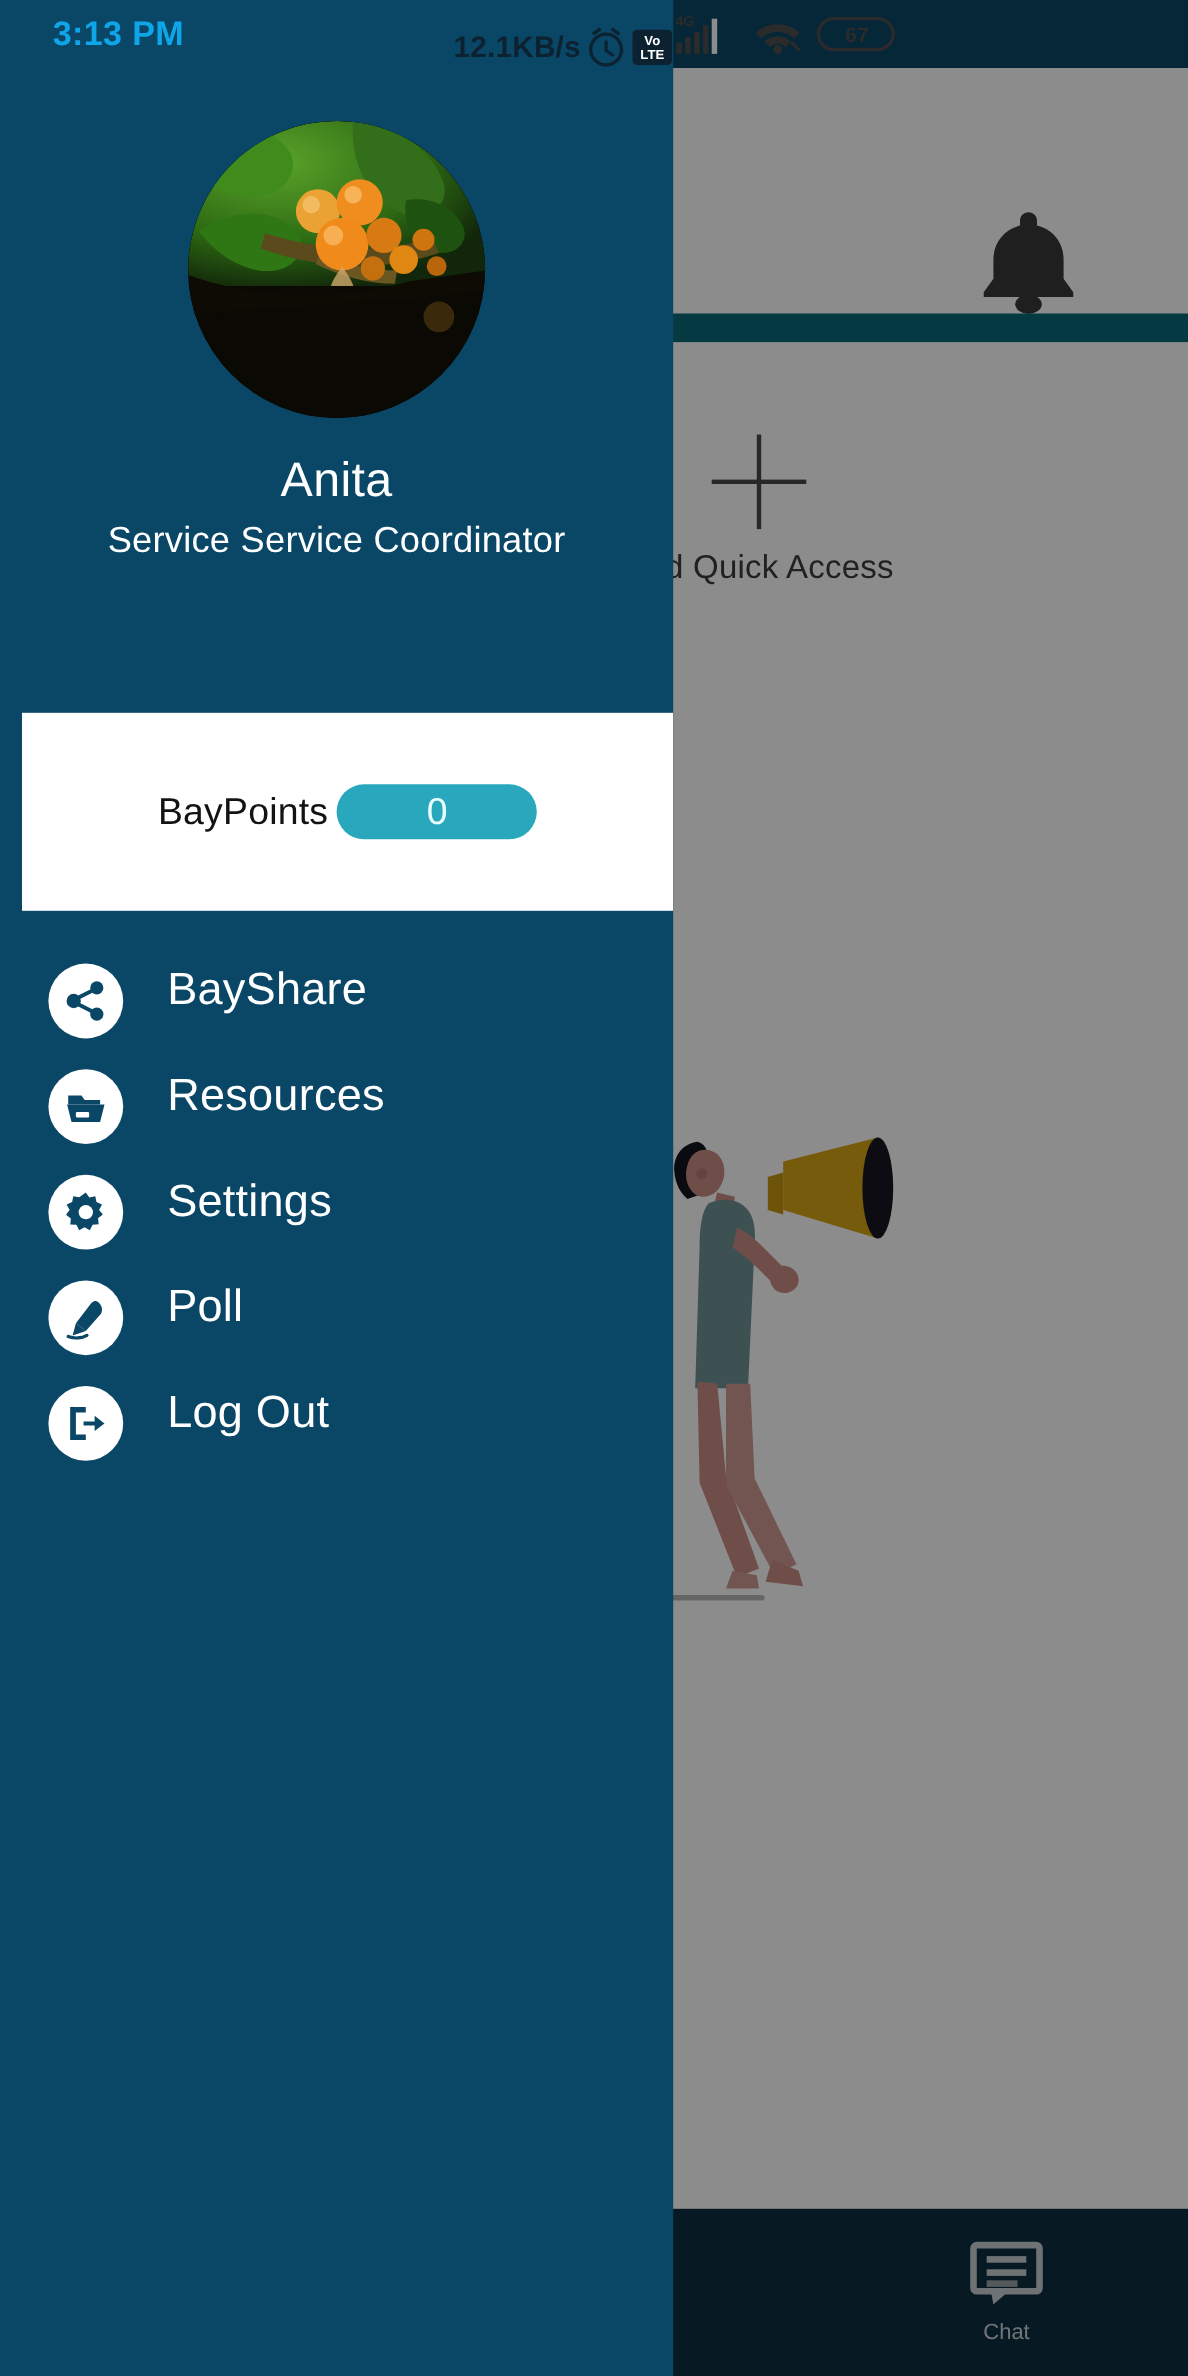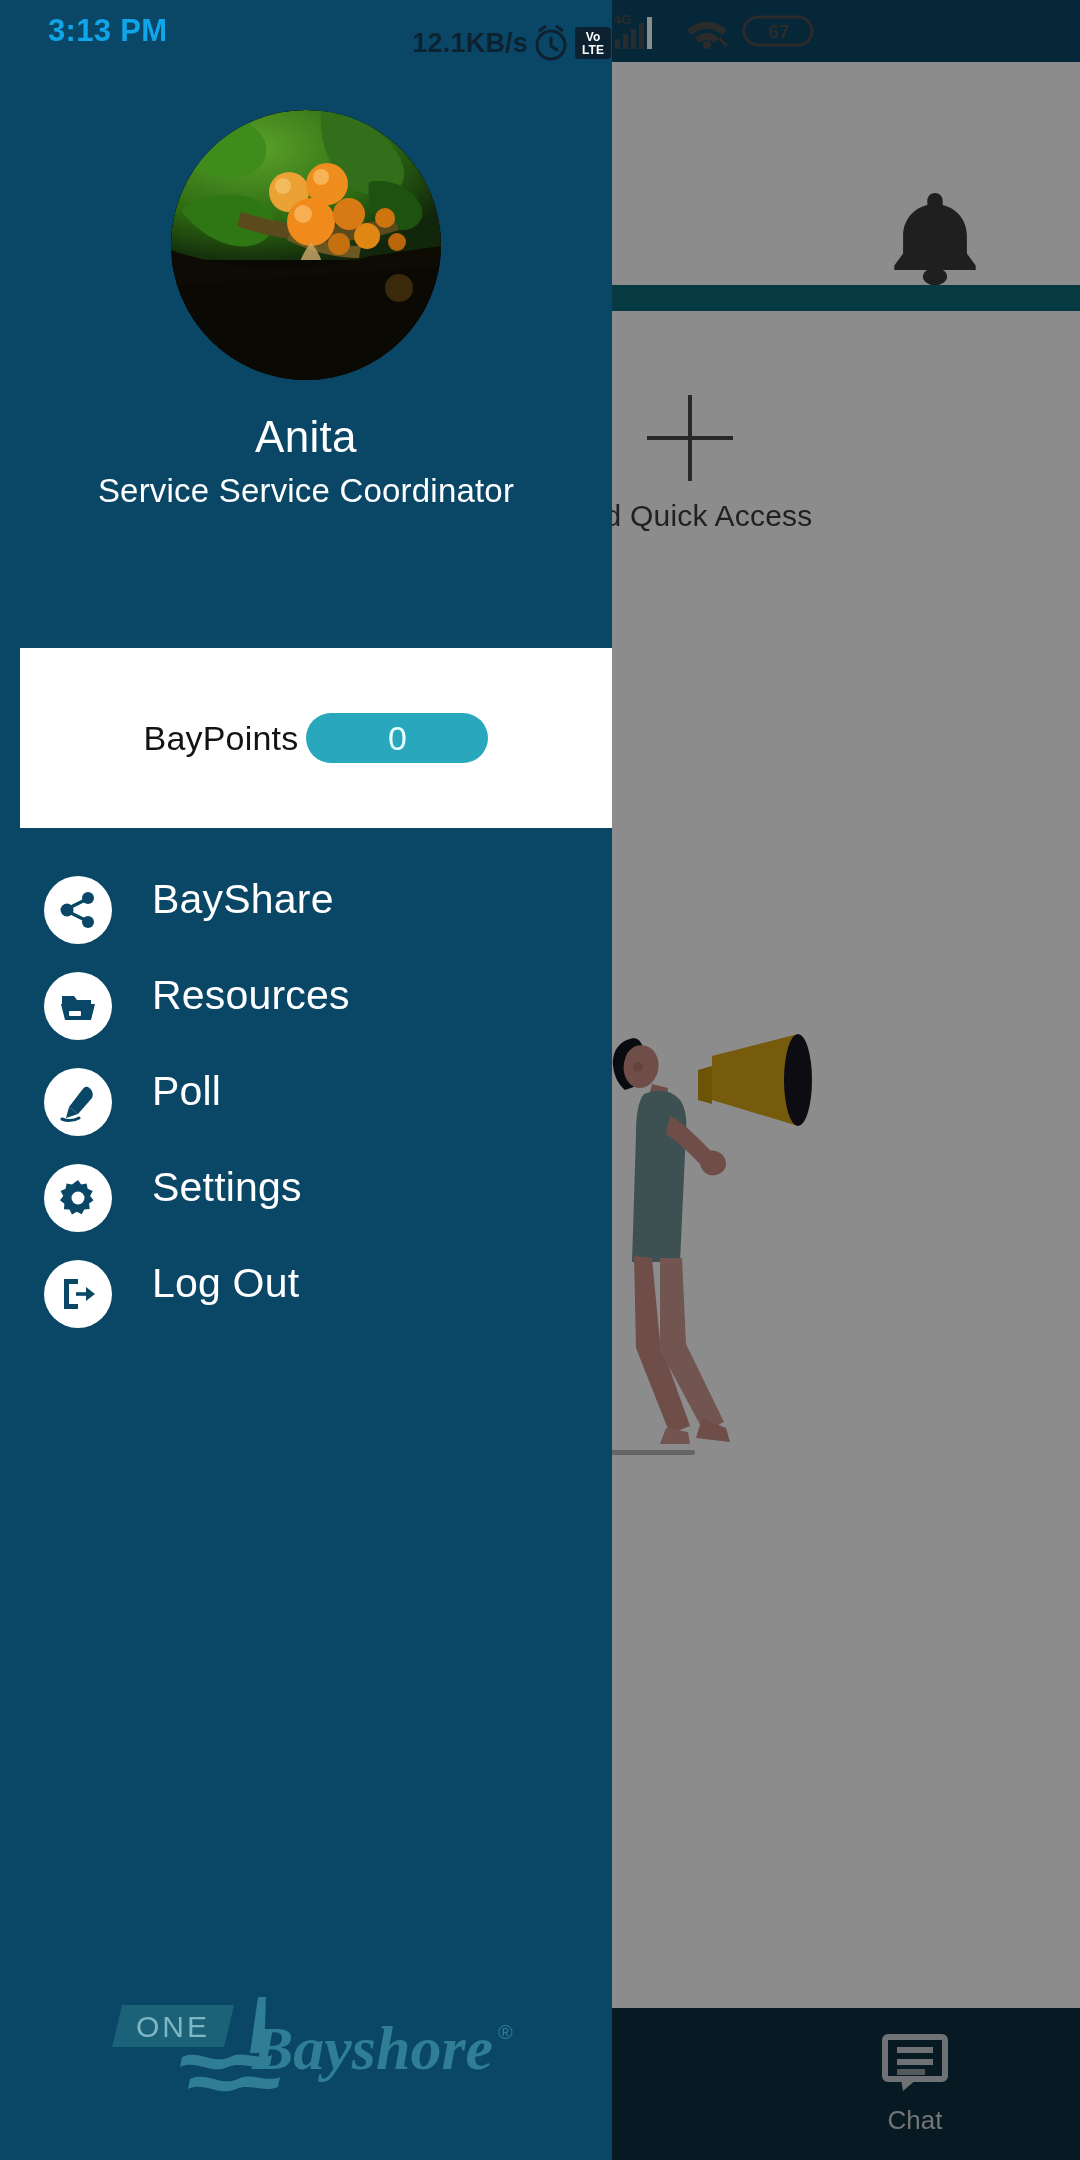--- a/index.html
+++ b/index.html
@@ -54,21 +54,21 @@
     background:#b9b9b9; border-radius:3px;
   }
 
   .bottom-nav {
     position:absolute; left:0; bottom:0; width:1080px; height:152px;
     background:#0d2f3f; display:flex; align-items:center;
     justify-content:flex-end; padding-right:70px;
   }
   .nav-item { display:flex; flex-direction:column; align-items:center; gap:12px; width:190px; }
   .nav-icon { width:68px; height:60px; }
-  .nav-label { font-size:26px; color:#cfd6d9; }
+  .nav-label { font-size:20px; color:#cfd6d9; }
 
   
   .scrim {
     position:absolute; left:0; top:0; width:1080px; height:2160px;
     background:rgba(0,0,0,0.45); pointer-events:none;
   }
 
   
   .drawer {
     position:absolute; left:0; top:0; width:612px; height:2160px;
@@ -332,62 +332,47 @@
             <path d="M3 18h34l-4 16H7z" fill="#0a4767"></path>
             <rect x="11" y="25" width="12" height="5" rx="1" fill="#ffffff"></rect>
           </svg>
         </span>
         <span class="menu-label">Resources</span>
       </div>
 
       <div class="menu-item">
         <span class="menu-bullet">
           <svg viewBox="0 0 40 40">
+            <path d="M20 2l3.2 4.6 5.4-1.2 1.1 5.4 5 2.2-2.6 4.9 3.4 4.3-4.4 3.3.6 5.5-5.5.4-2.5 4.9-4.9-2.6-4.8 2.7-2.6-4.9-5.5-.3.5-5.5L2 22.3l3.3-4.4-2.7-4.8 5-2.3 1-5.4 5.4 1.1z" fill="#0a4767"></path>
+            <circle cx="20" cy="20" r="6.5" fill="#ffffff"></circle>
+          </svg>
+        </span>
+        <span class="menu-label">Settings</span>
+      </div>
+
+      <div class="menu-item">
+        <span class="menu-bullet">
+          <svg viewBox="0 0 40 40">
             <path d="M30 5c4 2 6 7 4 11l-14 16-9-7 13-17c2-3 4-4 6-3z" fill="#0a4767"></path>
             <path d="M11 25l9 7-12 4z" fill="#0a4767"></path>
             <path d="M4 37c5 2 12 2 17-1" stroke="#0a4767" stroke-width="3" fill="none" stroke-linecap="round"></path>
           </svg>
         </span>
         <span class="menu-label">Poll</span>
-      </div>
-
-      <div class="menu-item">
-        <span class="menu-bullet">
-          <svg viewBox="0 0 40 40">
-            <path d="M20 2l3.2 4.6 5.4-1.2 1.1 5.4 5 2.2-2.6 4.9 3.4 4.3-4.4 3.3.6 5.5-5.5.4-2.5 4.9-4.9-2.6-4.8 2.7-2.6-4.9-5.5-.3.5-5.5L2 22.3l3.3-4.4-2.7-4.8 5-2.3 1-5.4 5.4 1.1z" fill="#0a4767"></path>
-            <circle cx="20" cy="20" r="6.5" fill="#ffffff"></circle>
-          </svg>
-        </span>
-        <span class="menu-label">Settings</span>
       </div>
 
       <div class="menu-item">
         <span class="menu-bullet">
           <svg viewBox="0 0 40 40">
             <path d="M6 5h14v5H11v20h9v5H6z" fill="#0a4767"></path>
             <rect x="6" y="5" width="3.5" height="30" fill="#0a4767"></rect>
             <path d="M18 18.2h13v3.6H18z" fill="#0a4767"></path>
             <path d="M28 13l9 7-9 7z" fill="#0a4767"></path>
           </svg>
         </span>
         <span class="menu-label">Log Out</span>
       </div>
 
     </div>
 
-    <div class="brand">
-      <svg width="440" height="120" viewBox="0 0 440 120">
-
-        <path d="M36 18h112l-10 42H26z" fill="#1b6279"></path>
-        <text x="50" y="50" font-size="30" letter-spacing="3" font-family="'Liberation Sans', sans-serif" fill="#7fb6c4">ONE</text>
-
-        <path d="M172 10l8 0-2 56-14 0z" fill="#2f7e95"></path>
-
-        <path d="M96 70c16-8 32 8 48 0 14-7 28 4 42-2l-2 10c-14 6-28-4-42 2-16 8-32-8-48 0z" fill="#2f7e95"></path>
-        <path d="M104 92c16-8 32 8 48 0 14-7 28 4 42-2l-2 10c-14 6-28-4-42 2-16 8-32-8-48 0z" fill="#2f7e95"></path>
-
-        <text x="166" y="82" font-size="62" font-style="italic" font-family="'Liberation Serif', serif" fill="#2f7e95" font-weight="bold">Bayshore</text>
-        <text x="412" y="52" font-size="20" font-family="'Liberation Sans', sans-serif" fill="#2f7e95">®</text>
-      </svg>
-    </div>
 
   </div>
 </div>
 
 </body></html>

